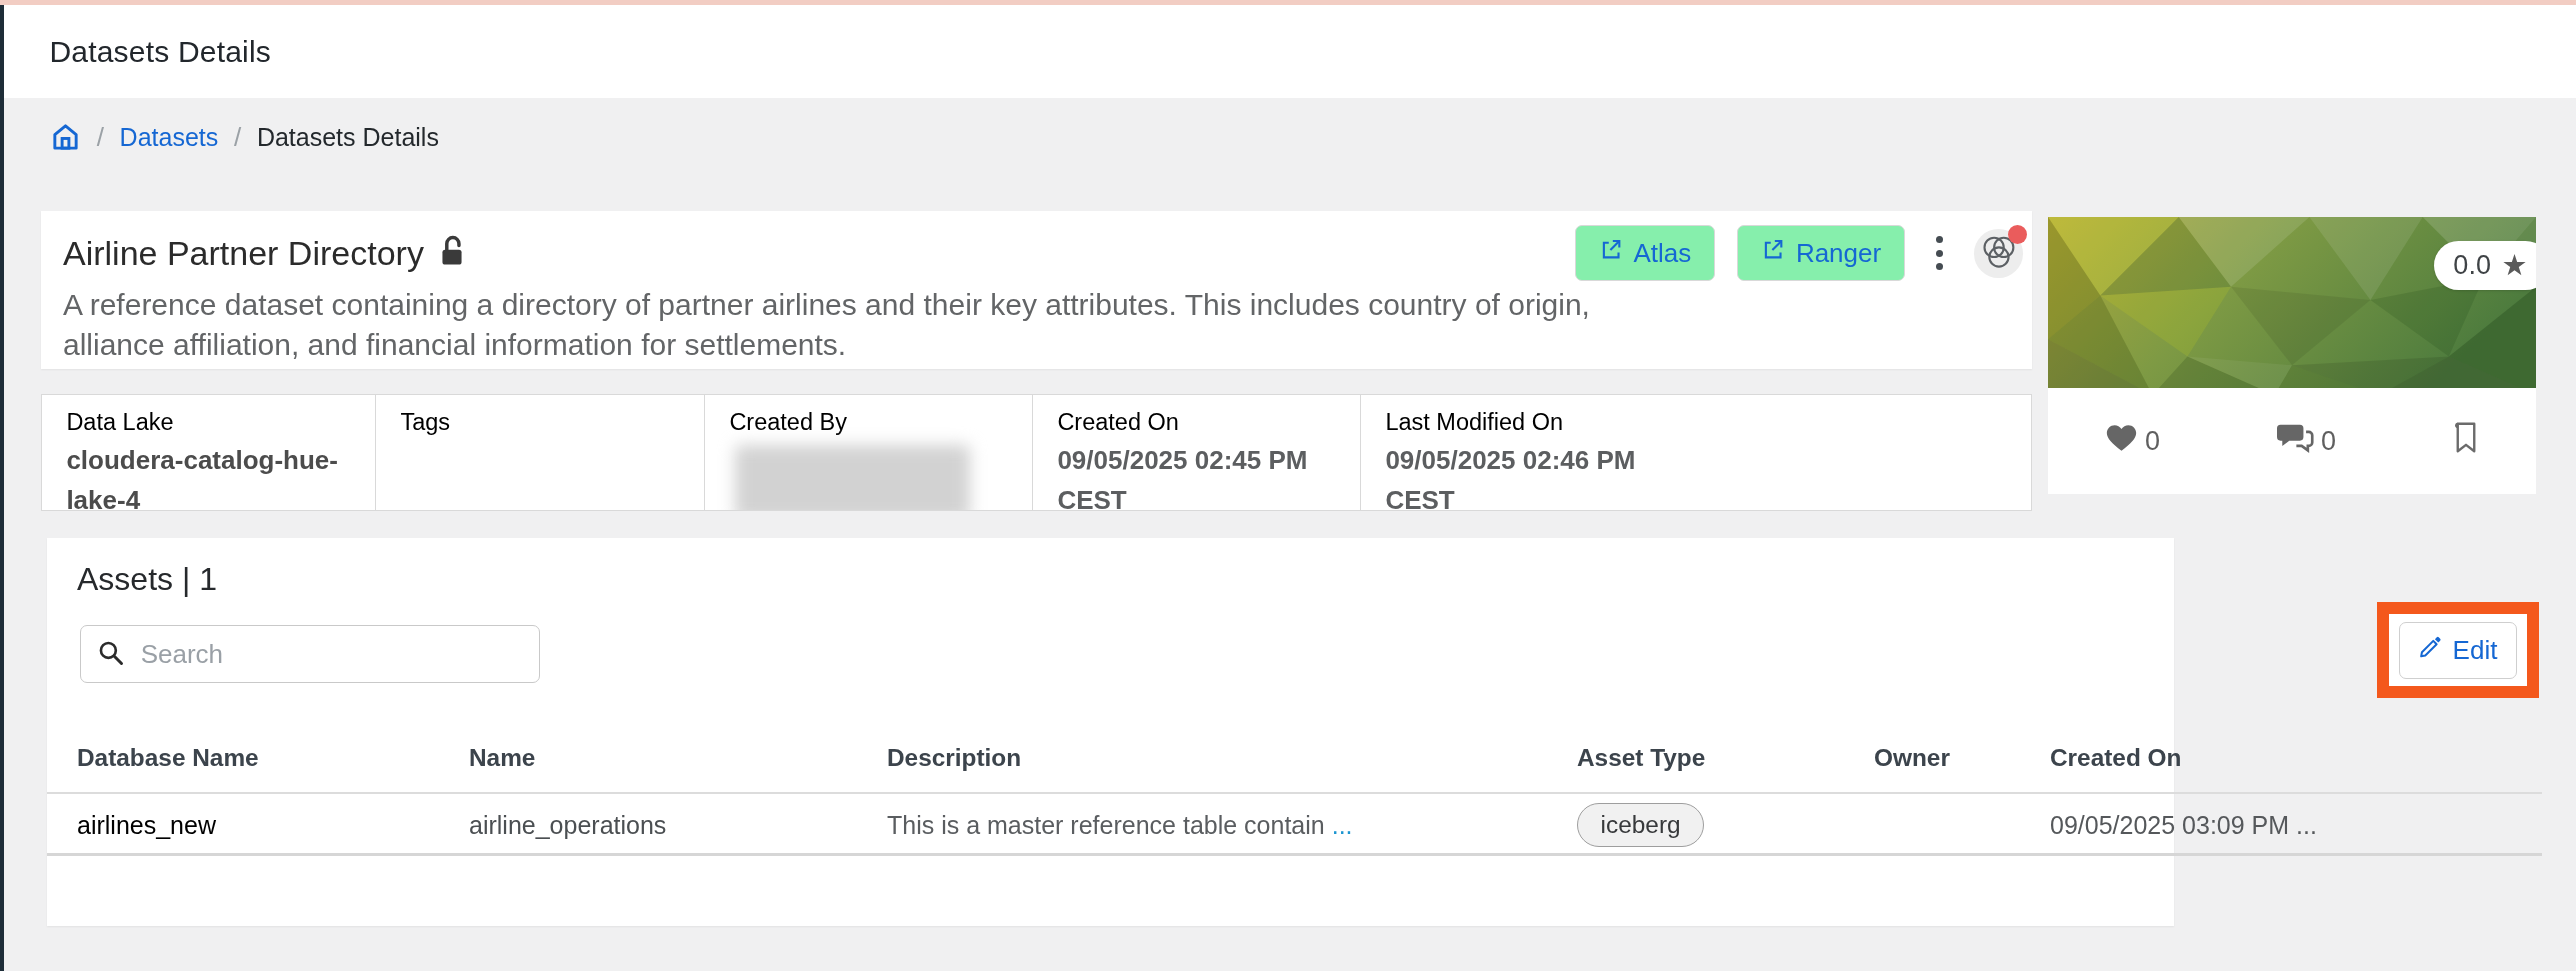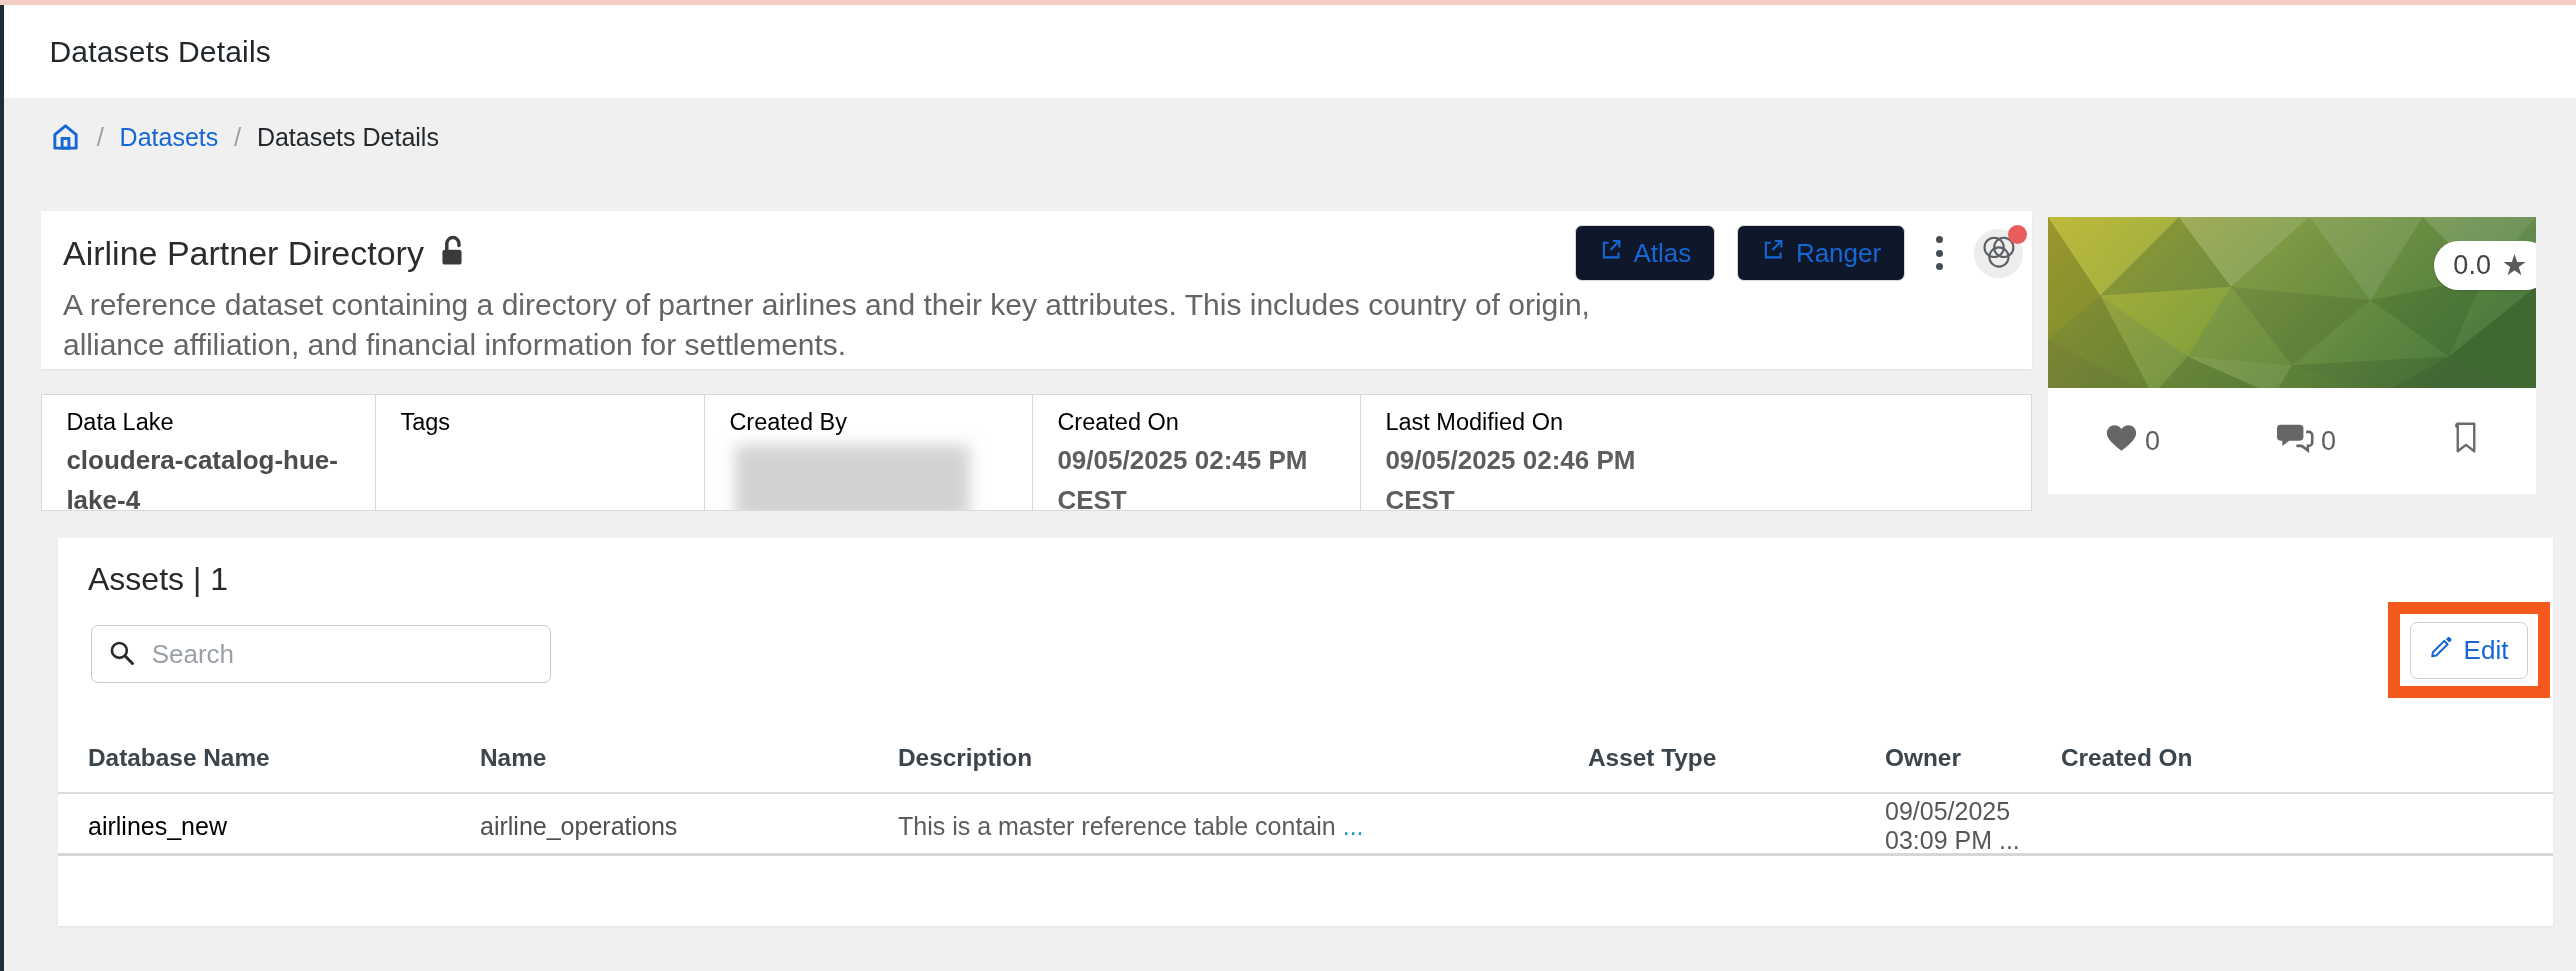--- a/index.html
+++ b/index.html
@@ -21,21 +21,21 @@
   .breadcrumb .current{color:#23282c;}
   .home-ic{display:flex;align-items:center;cursor:pointer;}
 
   
   .title-card{position:absolute;left:41px;top:211px;width:1991px;height:158px;background:#fff;box-shadow:0 0.9px 1.7px rgba(0,0,0,.06);}
   .tc-inner{padding:22.6px 0 0 22px;}
   .tc-title-row{display:flex;align-items:center;gap:14px;}
   .tc-title-row h2{margin:0;font-size:34px;font-weight:400;color:#2b2b2b;}
   .desc{margin:12.2px 0 0 0;max-width:1629px;font-size:30px;line-height:40px;color:#636567;}
   .tc-actions{position:absolute;right:8.7px;top:14px;height:56px;display:flex;align-items:center;gap:22.6px;}
-  .btn-outline{display:flex;align-items:center;gap:10.5px;height:56px;padding:0 22.6px;background:#0f172a;border:1.7px solid #d9d9d9;border-radius:7px;font-size:26px;color:#1567d3;cursor:pointer;}
+  .btn-outline{display:flex;align-items:center;gap:10.5px;height:56px;padding:0 22.6px;background:#86efac;border:1.7px solid #d9d9d9;border-radius:7px;font-size:26px;color:#1567d3;cursor:pointer;}
   .kebab{display:flex;flex-direction:column;gap:6.1px;padding:5.2px 8.7px;cursor:pointer;}
   .kebab i{width:7px;height:7px;border-radius:50%;background:#454c52;display:block;}
   .venn-wrap{position:relative;width:49px;height:49px;border-radius:50%;background:#ededed;display:flex;align-items:center;justify-content:center;cursor:pointer;}
   .venn-dot{position:absolute;right:-3.5px;top:-3.5px;width:19px;height:19px;border-radius:50%;background:#ea5c5c;}
 
   
   .thumb-img{position:absolute;left:2048px;top:217px;width:488px;height:178px;overflow:hidden;}
   .thumb-img svg{display:block;width:488px;height:178px;}
   .rating-badge{position:absolute;top:24.4px;right:-14px;height:49px;background:#fff;border-radius:26px;display:flex;align-items:center;gap:10.5px;padding:0 22.6px 0 19px;font-size:27px;color:#3f4346;box-shadow:0 0.9px 2.6px rgba(0,0,0,.15);}
   .rating-badge .star{font-size:29px;color:#5a5a5a;line-height:1;}
@@ -46,21 +46,21 @@
   .meta-strip{position:absolute;left:41px;top:394px;width:1991px;height:117px;background:#fff;border:1.7px solid #d9d9d9;display:grid;grid-template-columns:334px 329px 328px 328px 1fr;}
   .meta-cell{border-right:1.7px solid #d9d9d9;padding:14px 22.6px 0 24.4px;overflow:hidden;}
   .meta-cell:last-child{border-right:none;}
   .meta-label{font-size:23.5px;color:#000000;}
   .meta-value{margin-top:4.4px;font-size:26px;font-weight:700;color:#5c5e60;line-height:40px;max-width:296px;}
   .meta-value.dark{color:#4c4c4c;}
   .redacted{background:#d2d2d2;border-radius:5.2px;filter:blur(7.8px);}
   .redacted.byline{width:235px;height:75px;margin-top:8.7px;margin-left:5.2px;}
 
   
-  .assets-card{position:absolute;left:58px;top:538px;width:2495px;height:388px;background:#fff;box-shadow:0 0.9px 1.7px rgba(0,0,0,.06);}
+  .assets-card{position:absolute;left:47px;top:538px;width:2127px;height:388px;background:#fff;box-shadow:0 0.9px 1.7px rgba(0,0,0,.06);}
   .assets-title{position:absolute;left:30px;top:22.6px;margin:0;font-size:32px;font-weight:500;color:#26292c;}
   .search-box{position:absolute;left:33px;top:87px;width:460px;height:58px;border:1.7px solid #c9c9c9;border-radius:7px;background:#fff;display:flex;align-items:center;padding:0 15.7px;gap:14px;}
   .search-box input{border:none;outline:none;flex:1;font-size:26px;color:#33383c;background:transparent;}
   .search-box input::placeholder{color:#9aa0a6;}
 
   .edit-highlight{position:absolute;left:2330px;top:64px;width:162px;height:96px;border:12.2px solid #f4581c;background:#fff;display:flex;align-items:center;justify-content:center;}
   .edit-btn{display:flex;align-items:center;gap:10.5px;height:57px;padding:16px 19px;background:#fff;border:1.7px solid #cfcfcf;border-radius:7px;font-size:26px;color:#1567d3;cursor:pointer;}
 
   .grid-row{display:grid;grid-template-columns:392px 418px 690px 297px 176px 1fr;padding-left:30px;align-items:center;}
   .thead{position:absolute;left:0;top:185px;width:2495px;height:71px;border-bottom:2.6px solid #dcdcdc;font-size:24.4px;font-weight:700;color:#3c444c;}
@@ -265,18 +265,19 @@
       <span>Owner</span>
       <span>Created On</span>
     </div>
 
     <div class="trow grid-row">
       <span><a class="cell-link">airlines_new</a></span>
       <span>airline_operations</span>
       <span class="cell-desc">
         <span>This is a master reference table contain</span><span class="more-link">...</span>
       </span>
+      <span><span class="pill">iceberg</span></span>
       <span><span class="redacted owner"></span></span>
       <span class="cell-date">09/05/2025 03:09 PM ...</span>
     </div>
   </section>
 </div>
 
 
 </body></html>

